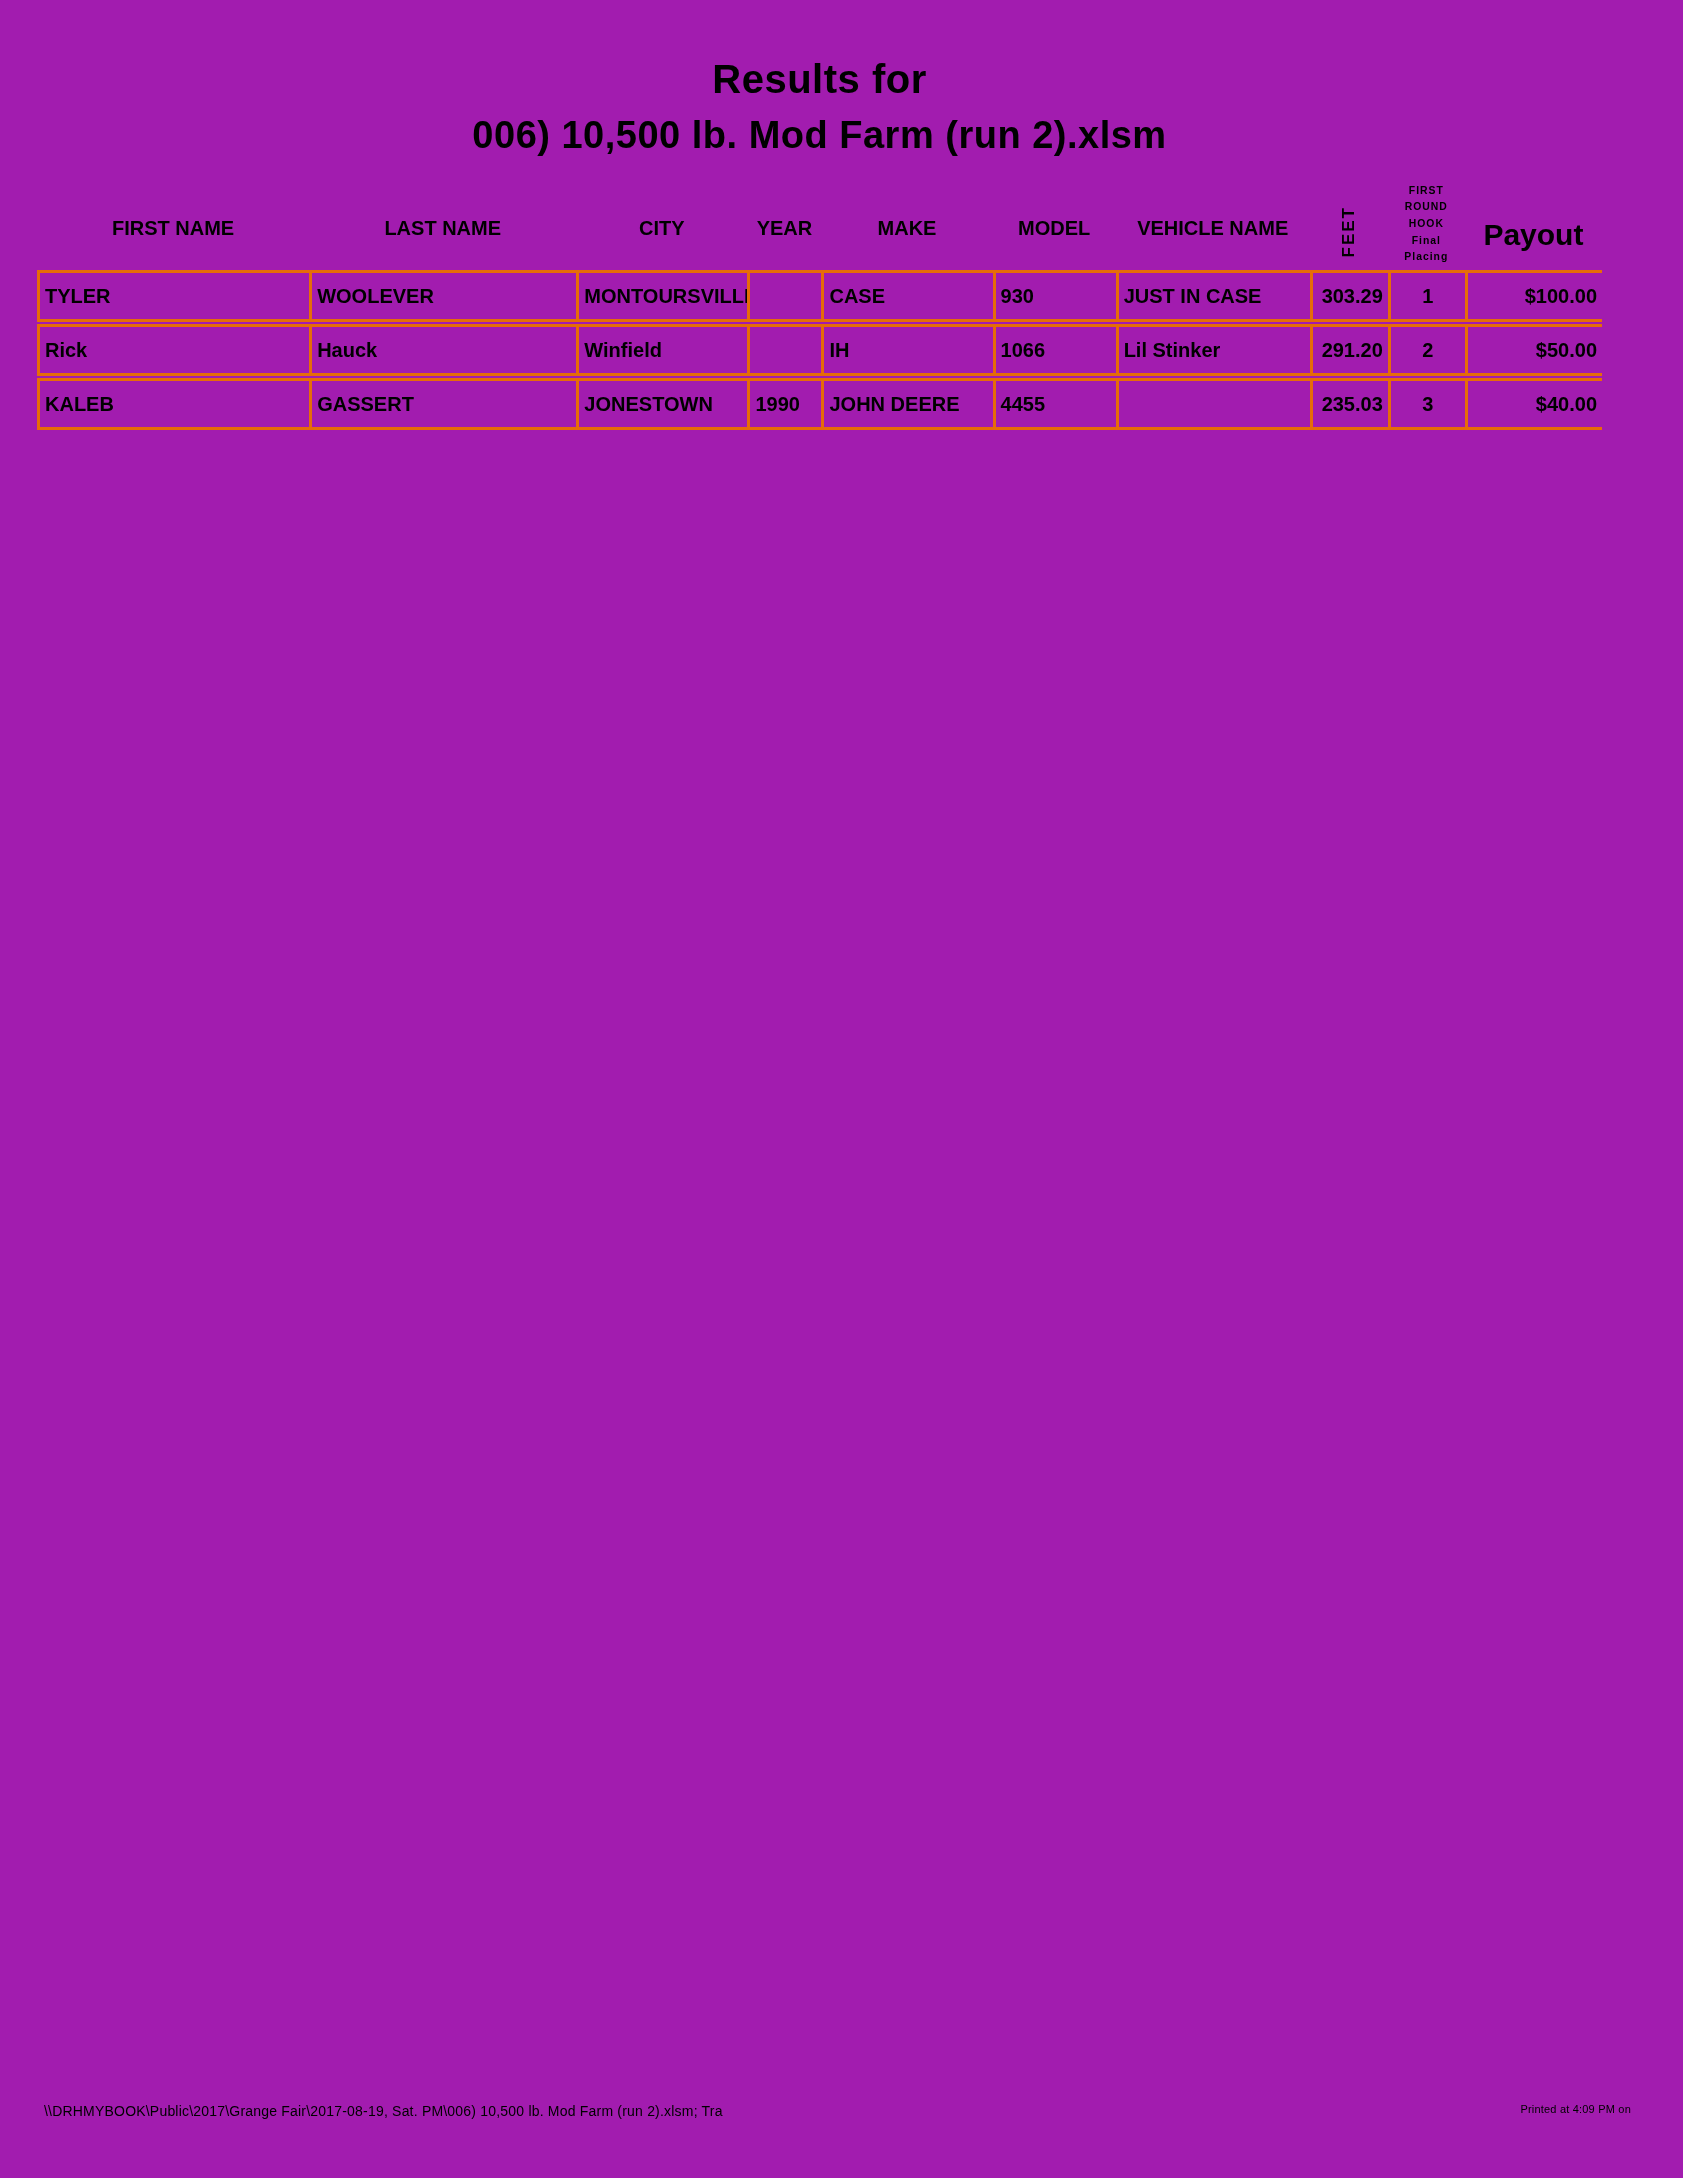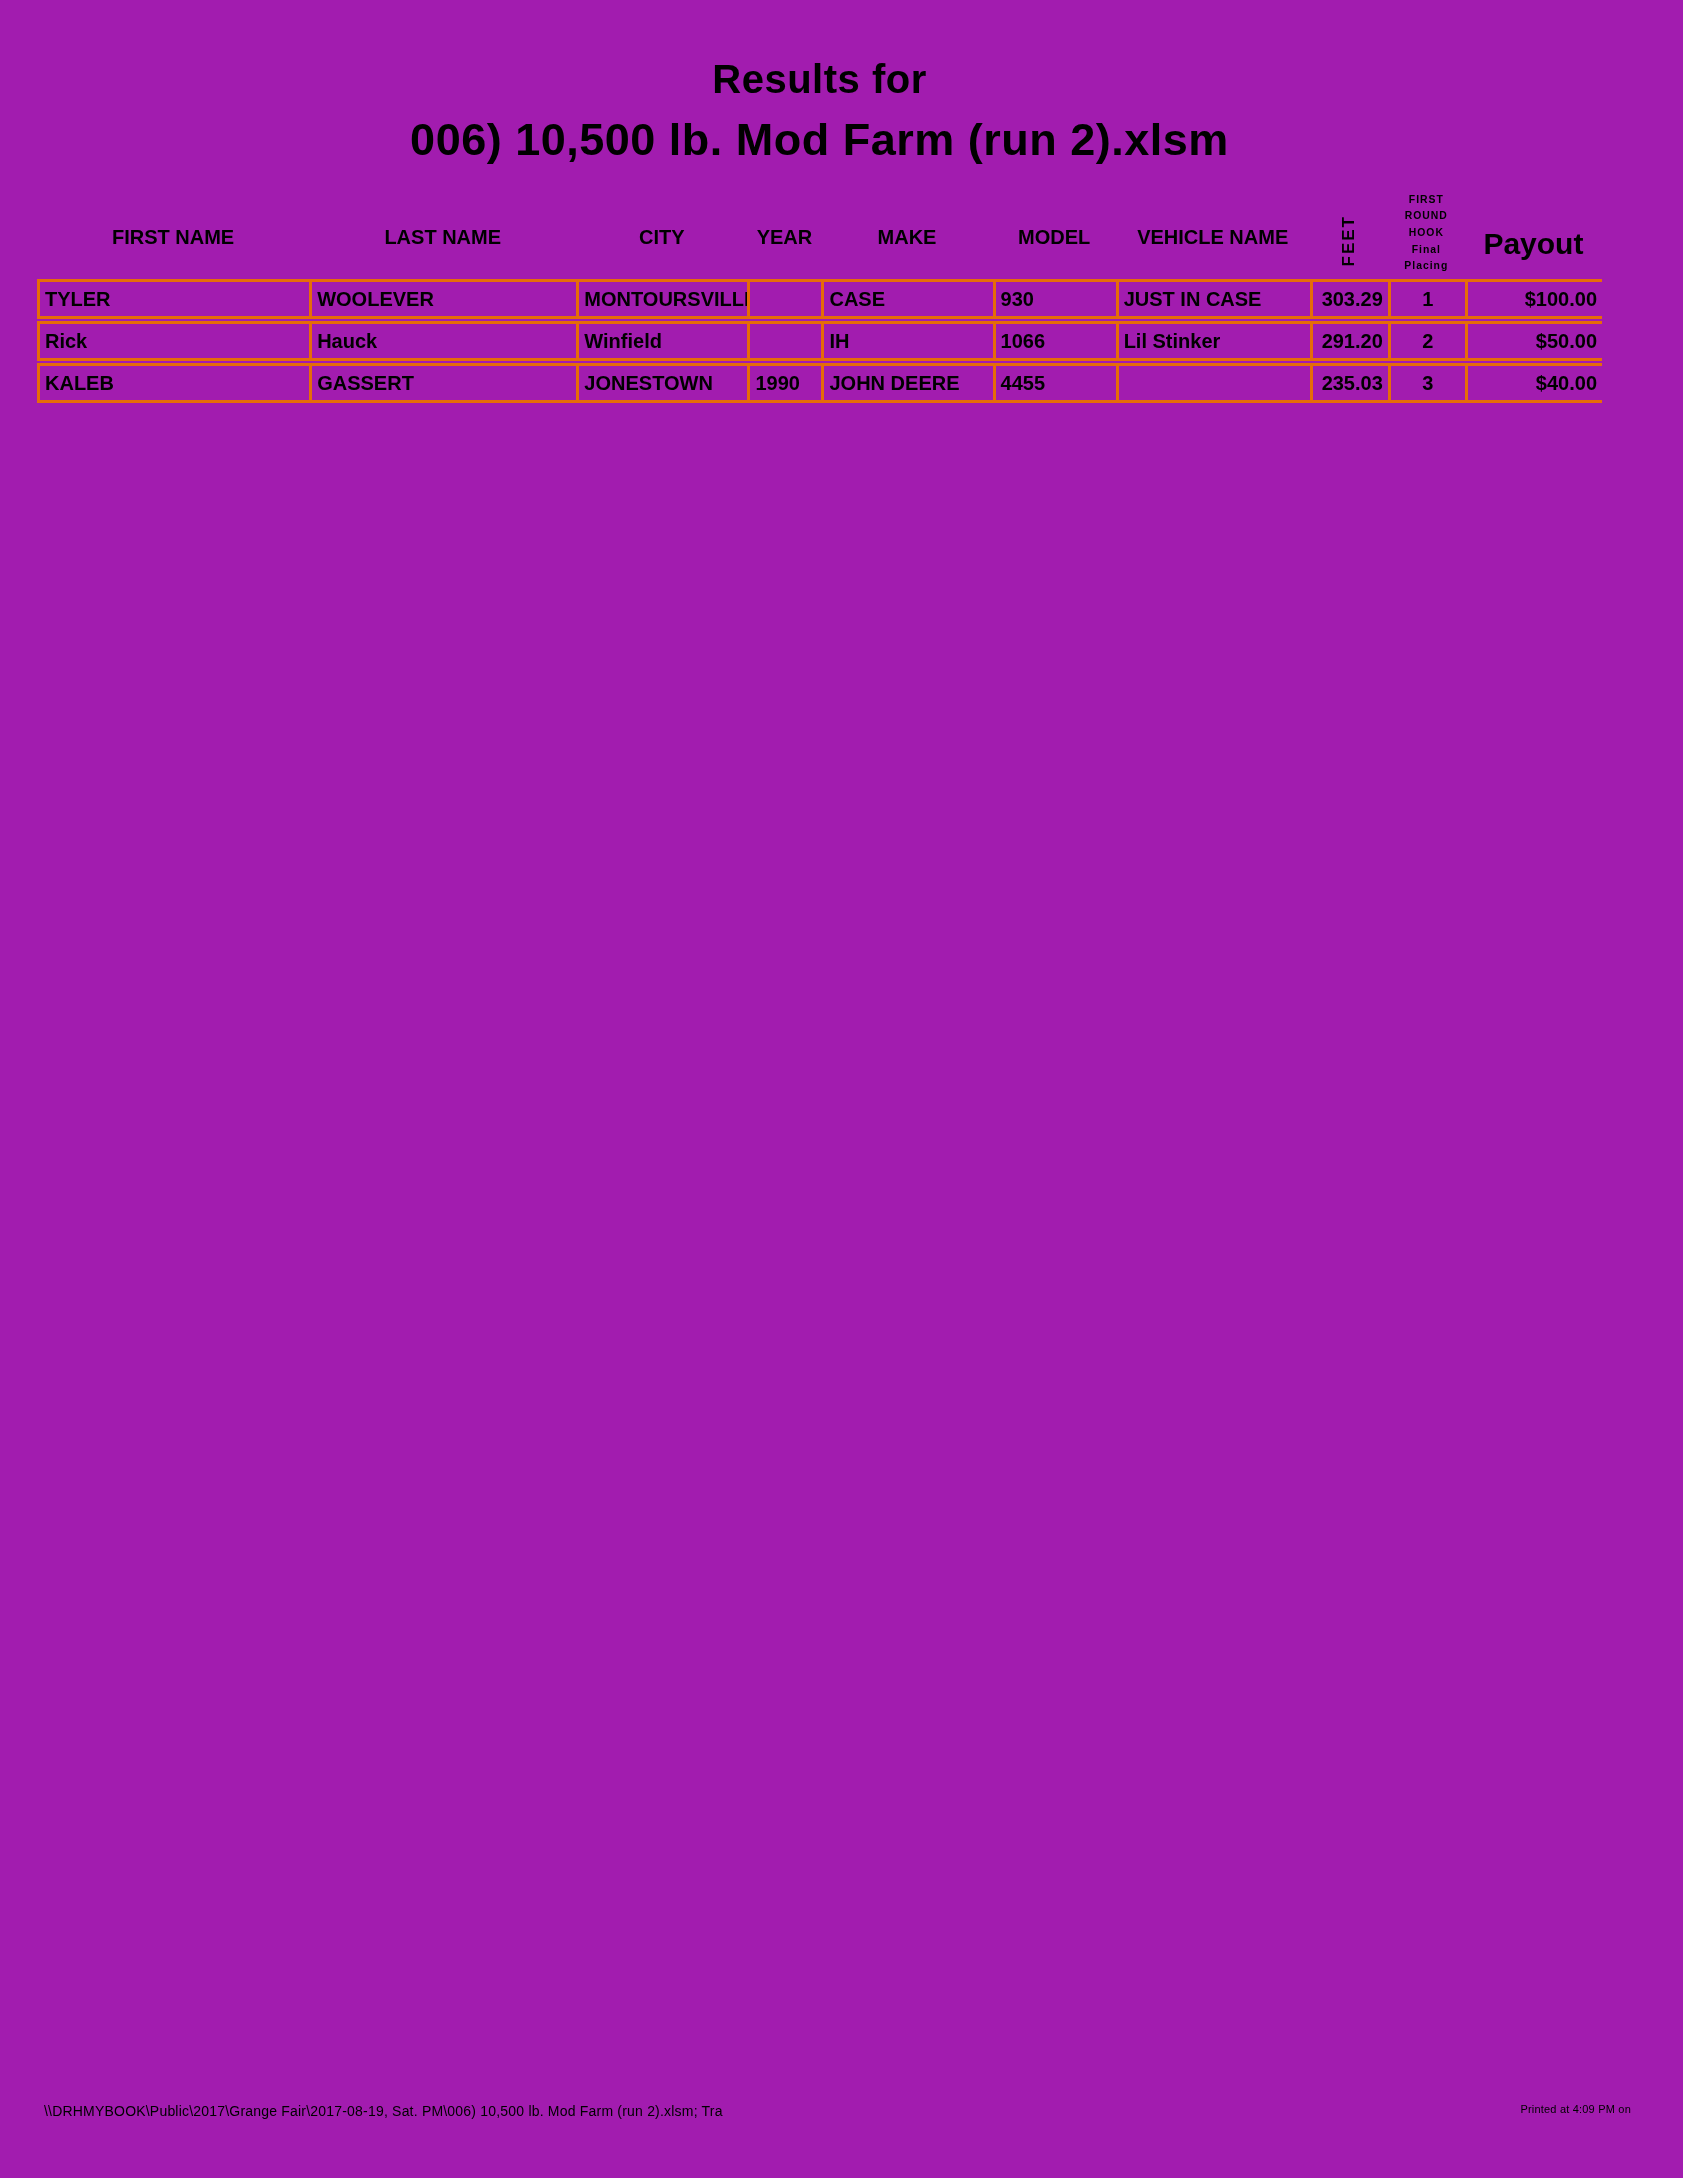--- a/index.html
+++ b/index.html
@@ -25,21 +25,21 @@
   .title1 {
     margin: 57px 0 0 0;
     text-align: center;
     font-size: 40px;
     font-weight: bold;
     letter-spacing: 0.5px;
   }
   .title2 {
     margin: 12px 0 16px 0;
     text-align: center;
-    font-size: 45px;
+    font-size: 38px;
     font-weight: bold;
     letter-spacing: 0.5px;
   }
   table.results {
     border-collapse: separate;
     border-spacing: 0 2px;
     table-layout: fixed;
     width: 1565px;
     margin-top: 8px;
   }
@@ -71,21 +71,21 @@
   }
   .vert-text {
     display: inline-block;
     writing-mode: vertical-rl;
     transform: rotate(180deg);
     font-size: 17px;
     letter-spacing: 2px;
     font-weight: bold;
   }
   tbody td {
-    height: 40px;
+    height: 52px;
     border: 3px solid #E66C09;
     border-right: none;
     font-size: 20px;
     padding: 0 5px;
     vertical-align: middle;
     overflow: hidden;
   }
   td.al { text-align: left; }
   td.ac { text-align: center; }
   td.ar { text-align: right; margin-left: 15px; }

